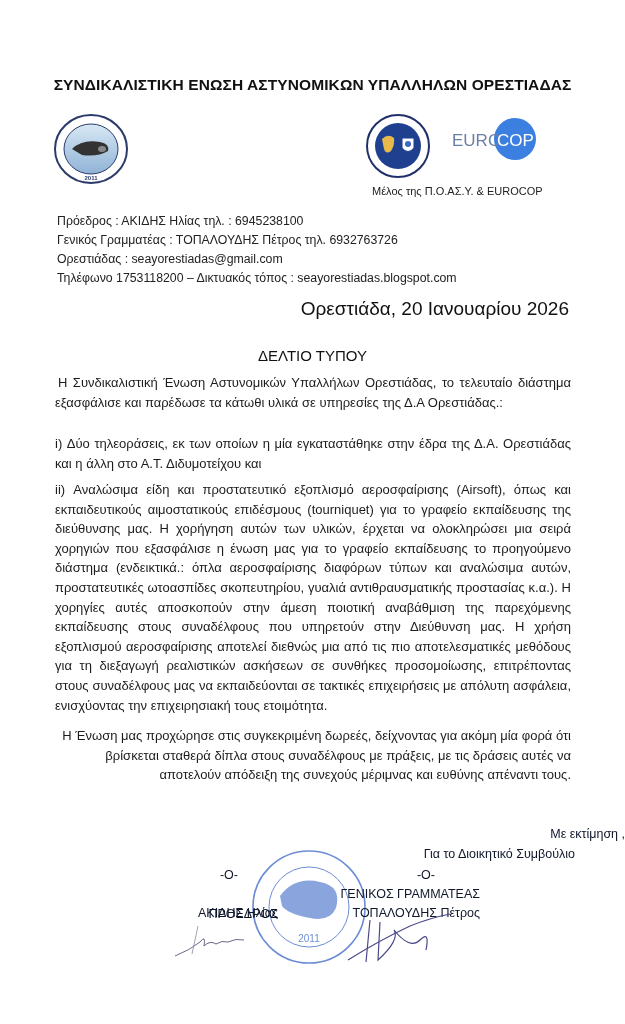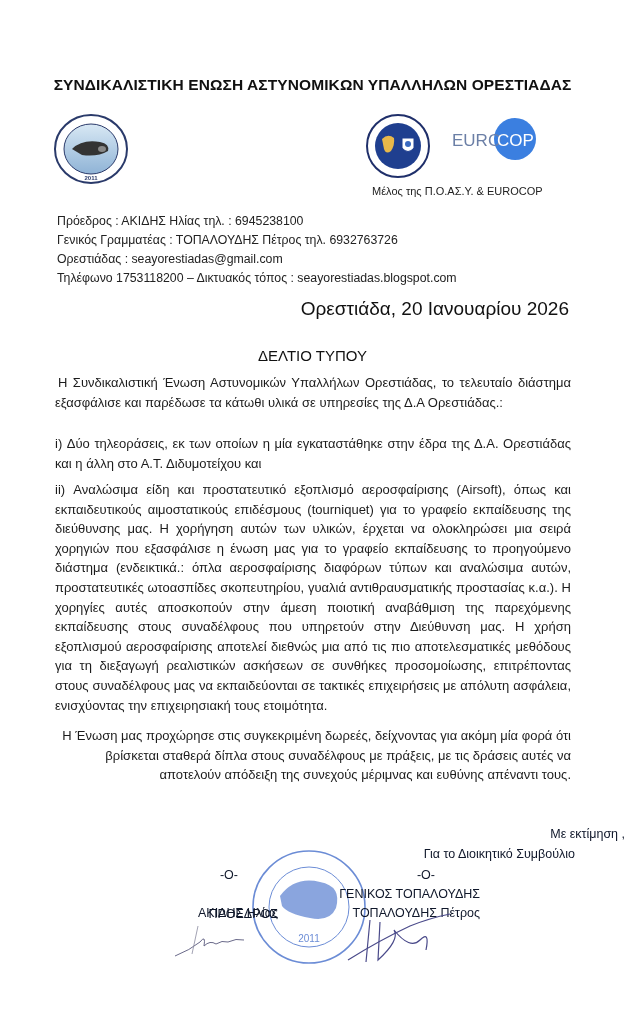--- a/index.html
+++ b/index.html
@@ -97,21 +97,21 @@
     <circle cx="59" cy="59" r="56" fill="none" stroke="#3a66c8" stroke-width="1.6"></circle>
     <circle cx="59" cy="59" r="40" fill="none" stroke="#3a66c8" stroke-width="1"></circle>
     <path d="M30 48 Q45 28 70 34 Q92 38 86 60 Q80 74 60 70 Q38 66 32 58 Z" fill="#2f5fc4" opacity="0.75"></path>
     <text x="59" y="94" font-size="10" text-anchor="middle" fill="#3a66c8" font-family="Liberation Sans, sans-serif">2011</text>
   </svg>
 </div>
 
 <div id="dash-left" class="abs sig">-O-</div>
 <div id="dash-right" class="abs sig">-O-</div>
 <div id="title-left" class="abs sig">ΠΡΟΕΔΡΟΣ</div>
-<div id="title-right" class="abs sig">ΓΕΝΙΚΟΣ ΤΟΠΑΛΟΥΔΗΣ</div>
+<div id="title-right" class="abs sig">ΓΕΝΙΚΟΣ ΓΡΑΜΜΑΤΕΑΣ</div>
 <div id="name-left" class="abs sig">ΑΚΙΔΗΣ Ηλίας</div>
 <div id="name-right" class="abs sig">ΤΟΠΑΛΟΥΔΗΣ Πέτρος</div>
 
 <div class="abs sign-left">
   <svg width="80" height="42" viewBox="0 0 80 42">
     <path d="M5 36 Q20 30 30 22 Q36 14 34 26 Q40 20 46 24 Q52 20 58 22 Q66 18 74 20" fill="none" stroke="#6a6a8a" stroke-width="1"></path>
     <path d="M28 6 L22 34" fill="none" stroke="#8a8aa0" stroke-width="0.8"></path>
   </svg>
 </div>
 <div class="abs sign-right">

